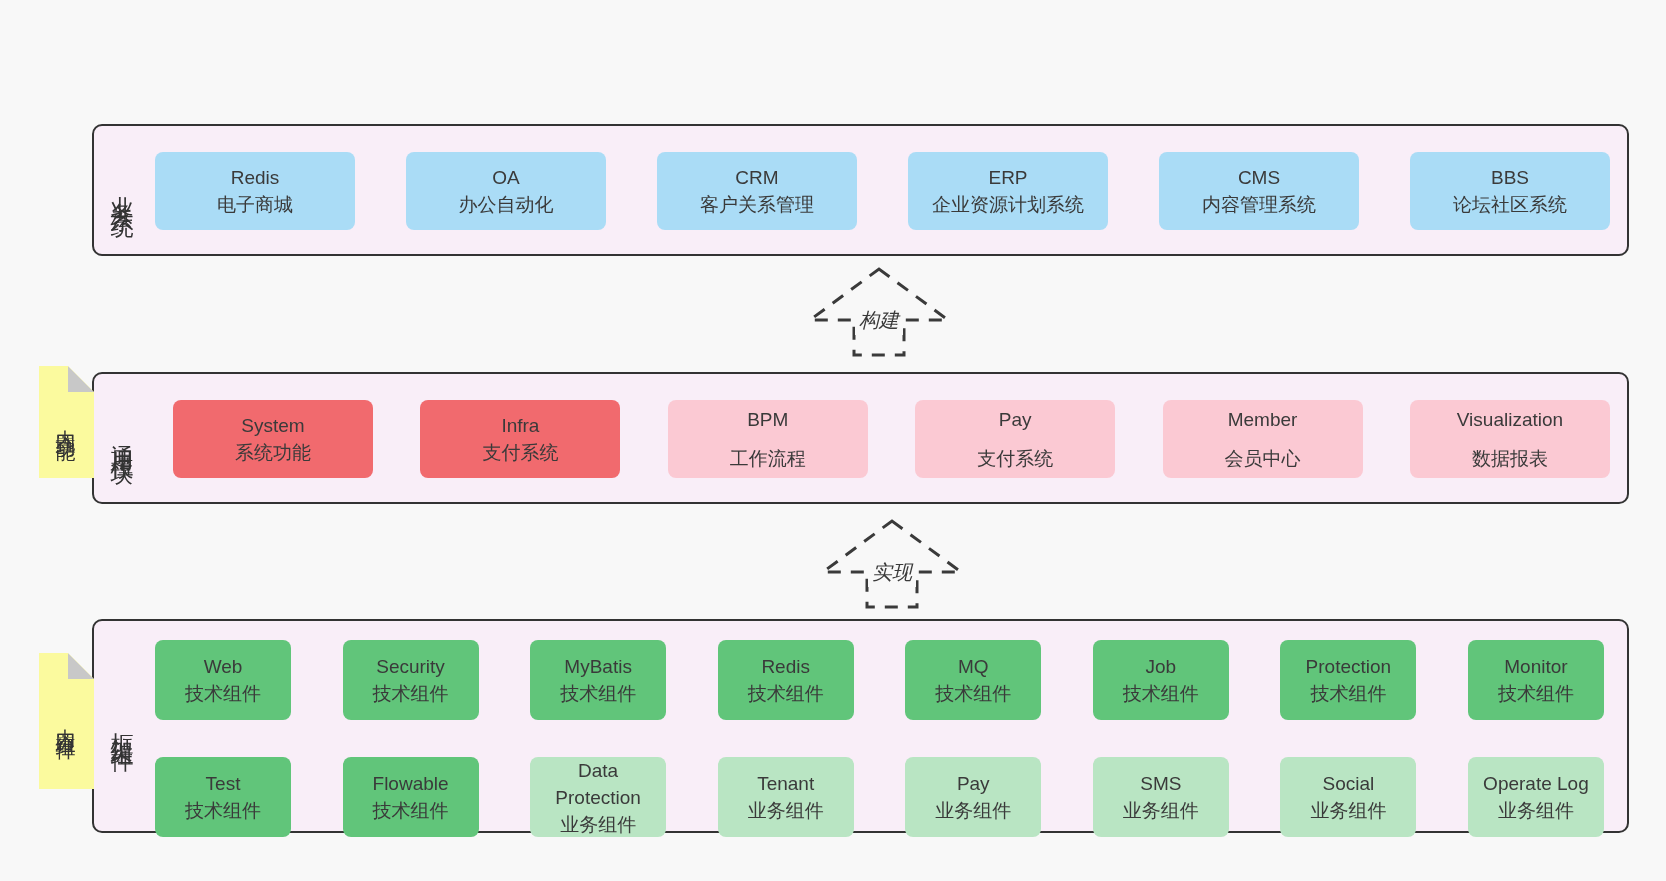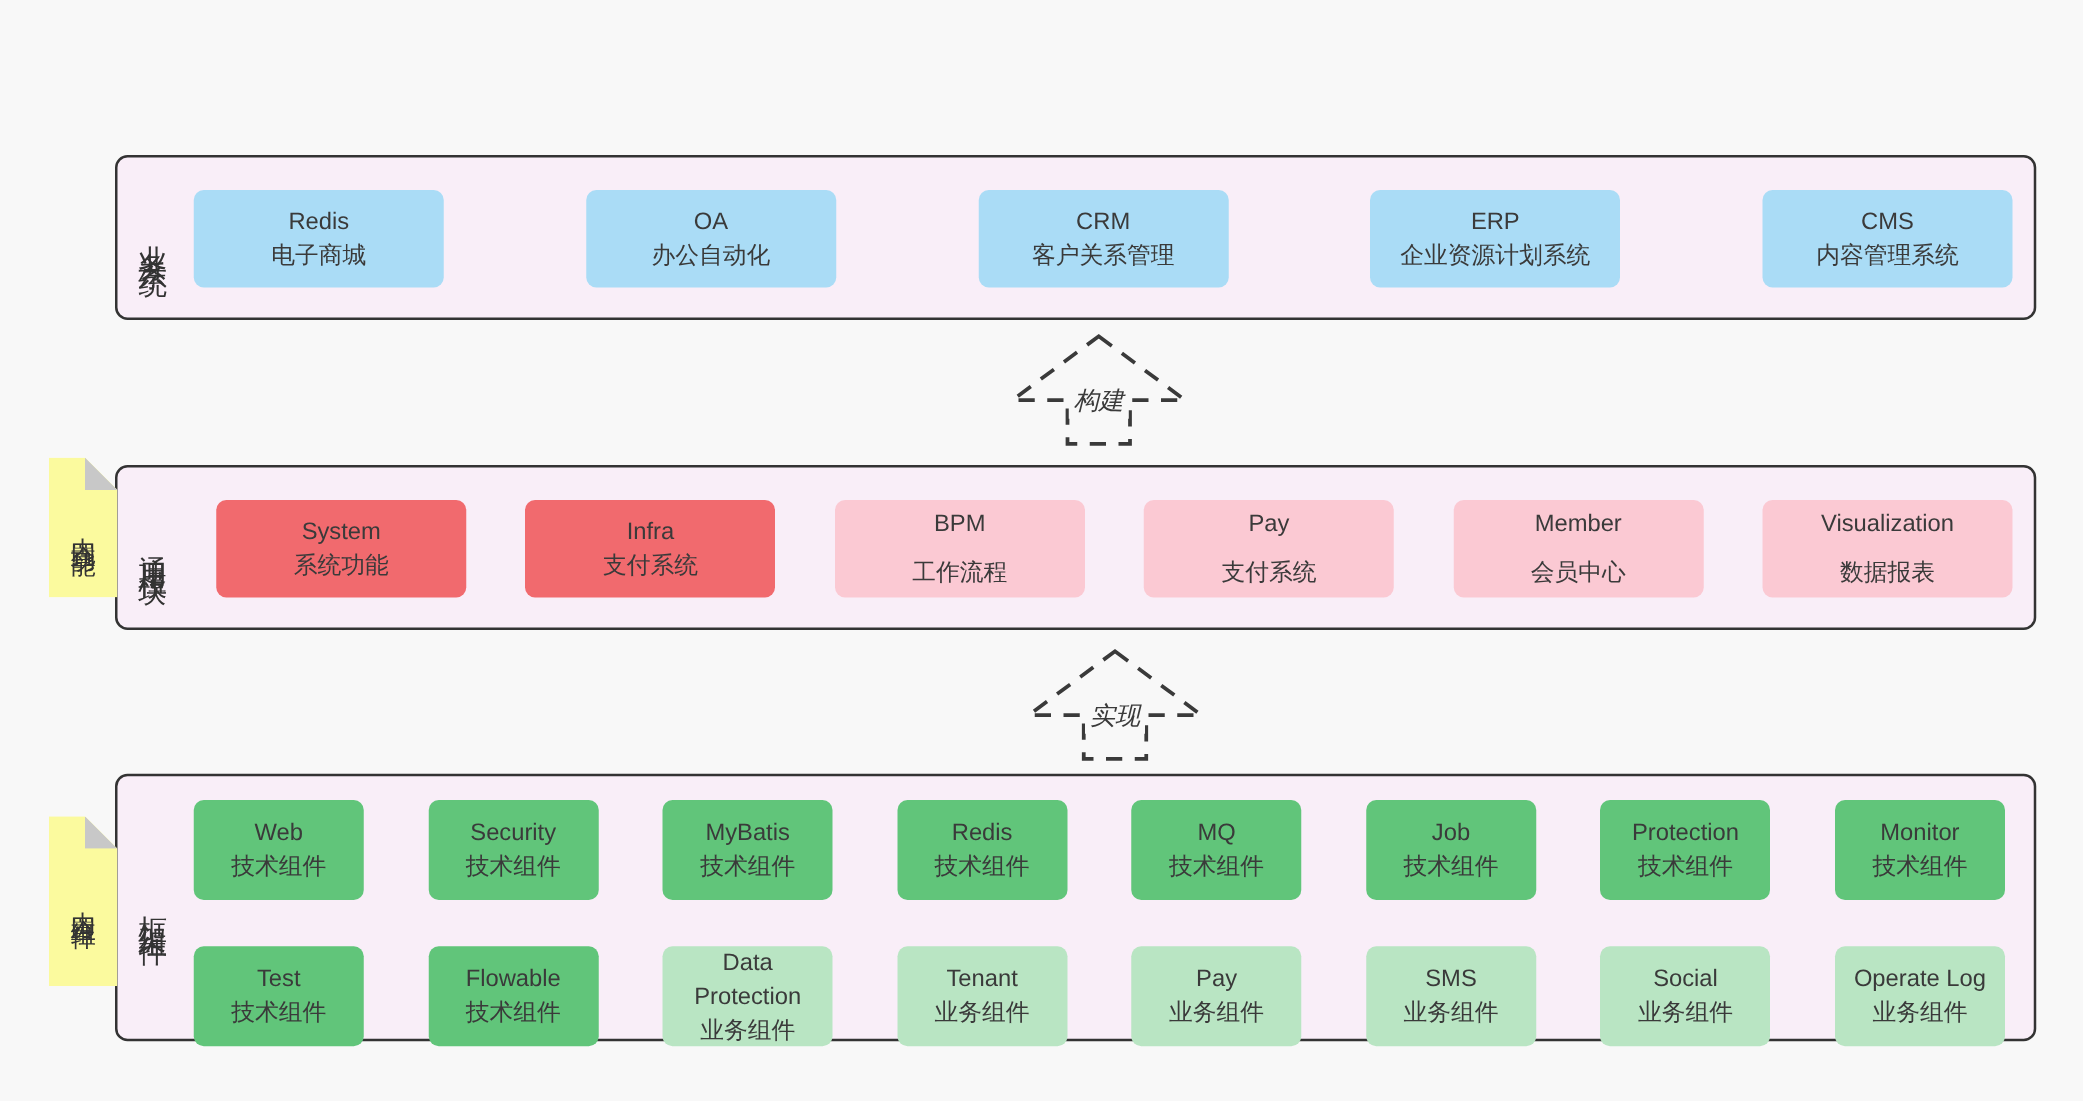--- a/index.html
+++ b/index.html
@@ -126,20 +126,24 @@
         <span>客户关系管理</span>
       </div>
       <div class="box blue w200">
         <span>ERP</span>
         <span>企业资源计划系统</span>
       </div>
       <div class="box blue w200">
         <span>CMS</span>
         <span>内容管理系统</span>
       </div>
+      <div class="box blue w200">
+        <span>BBS</span>
+        <span>论坛社区系统</span>
+      </div>
     </div>
   </section>
 
   <div class="arrow" style="left:806px;top:266px;">
     <svg width="146" height="92" viewBox="0 0 146 92">
       <polygon points="73,3 142,54 98,54 98,89 48,89 48,54 4,54" fill="#f8f8f8" stroke="#3a3a3a" stroke-width="3" stroke-dasharray="13 10" stroke-linejoin="miter"></polygon>
     </svg>
     <div class="alabel">构建</div>
   </div>
 

